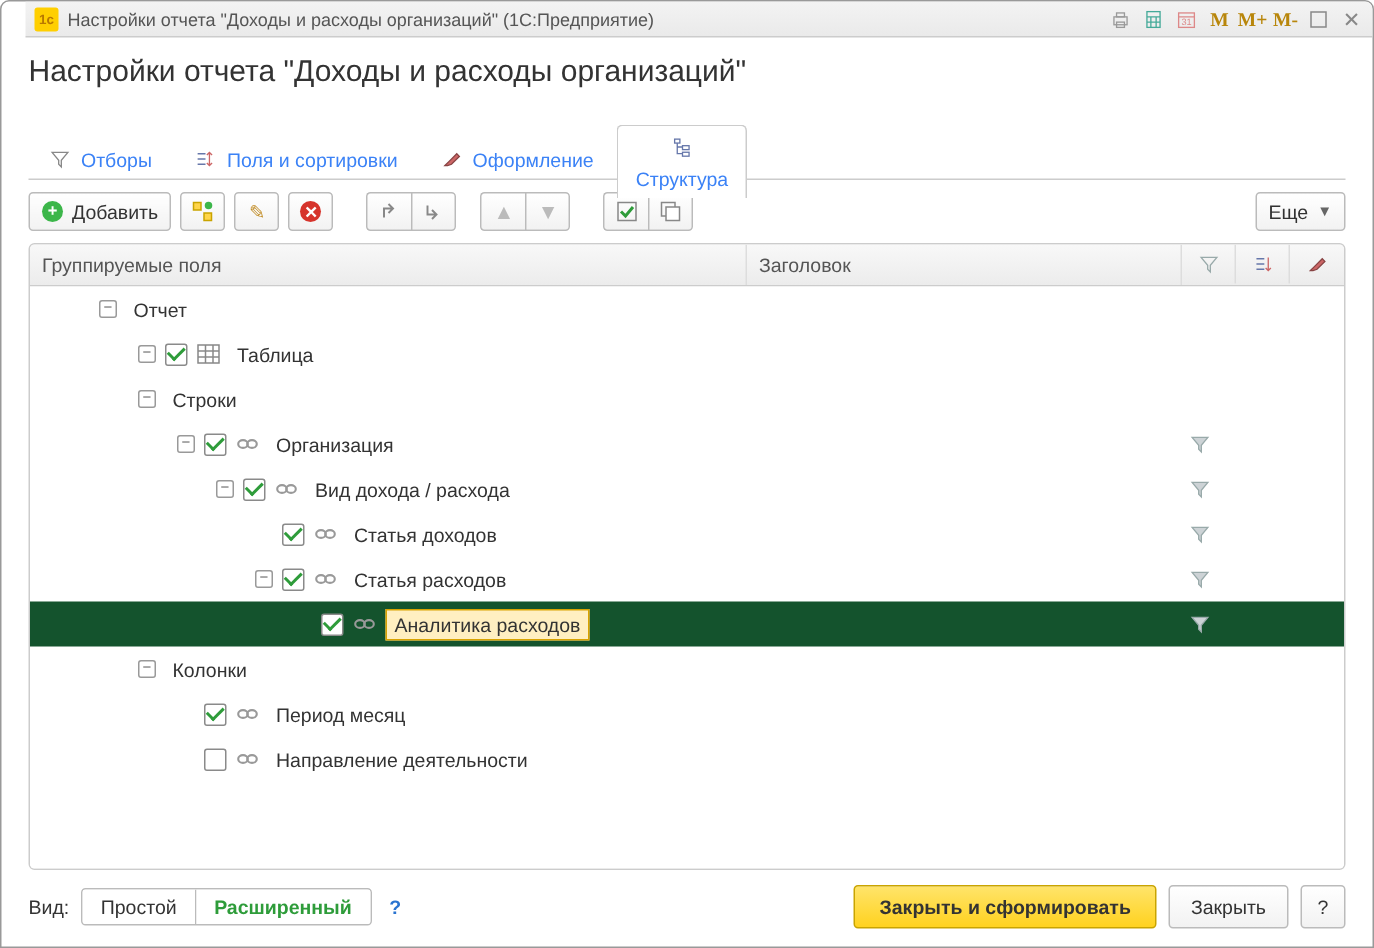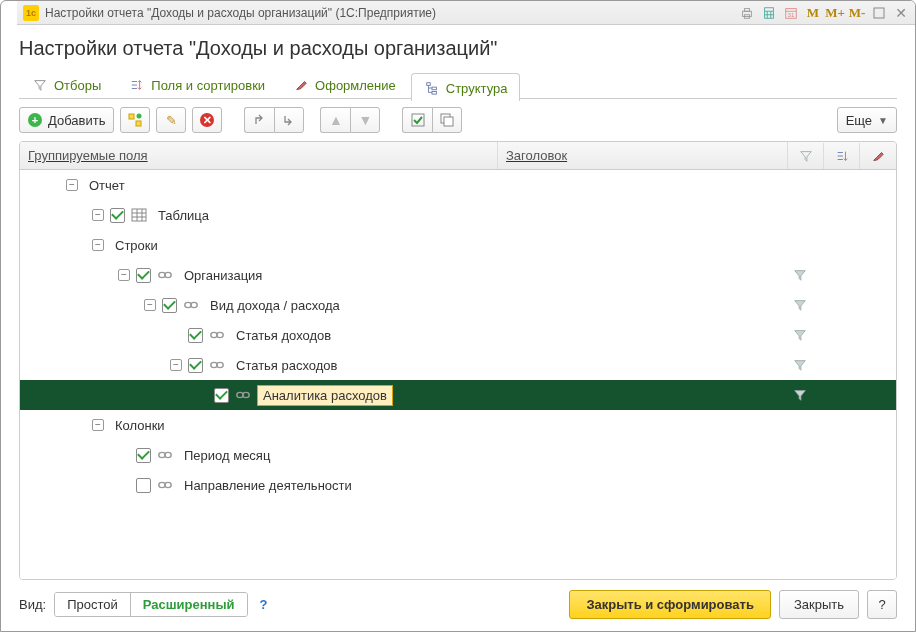--- a/index.html
+++ b/index.html
@@ -13,42 +13,42 @@
   .titlebar .right-icons { margin-left:auto; display:flex; align-items:center; gap:6px; }
   .tb-icon { width:16px; height:16px; display:flex; align-items:center; justify-content:center; font-size:12px; color:#888; cursor:pointer;}
   .tb-m { font-family:serif; font-weight:bold; color:#b8860b; font-size:13px; }
   .tb-close { font-size:14px; }
 
   
   .heading { padding:12px 18px 10px; font-size:20px; color:#333; }
 
   
   .tabbar { display:flex; border-bottom:1px solid #ccc; margin:0 18px; align-items:flex-end; }
-  .tab { padding:6px 12px 5px; border:1px solid transparent; border-bottom:none; cursor:pointer; display:flex; align-items:center; gap:6px; color:#4d7c0f; margin-right:2px; }
-  .tab.active { border-color:#ccc; background:#fff; position:relative; top:3px; border-radius:4px 4px 0 0; }
+  .tab { padding:6px 12px 5px; border:1px solid transparent; border-bottom:none; cursor:pointer; display:flex; align-items:center; gap:6px; color:#3b82f6; margin-right:2px; }
+  .tab.active { border-color:#ccc; background:#fff; position:relative; top:13px; border-radius:4px 4px 0 0;flex-direction:column; }
   .tab-icon { width:16px; height:16px; display:inline-flex; align-items:center; justify-content:center; }
 
   
   .toolbar { display:flex; padding:8px 18px; gap:6px; align-items:center; }
   .btn { border:1px solid #bbb; border-radius:3px; background:linear-gradient(#fff,#f2f2f2); padding:4px 8px; height:26px; display:flex; align-items:center; gap:6px; cursor:pointer; font-size:13px; color:#333; }
   .btn.icononly { padding:4px 6px; width:30px; justify-content:center; }
   .btn-group { display:flex; }
   .btn-group .btn { border-radius:0; border-right:none; }
   .btn-group .btn:first-child { border-radius:3px 0 0 3px; }
   .btn-group .btn:last-child { border-radius:0 3px 3px 0; border-right:1px solid #bbb; }
   .toolbar-spacer { flex:1; }
   .circle-green { width:14px; height:14px; border-radius:50%; background:#3cb64a; display:flex; align-items:center; justify-content:center; color:#fff; font-size:11px; font-weight:bold; }
   .circle-red { width:14px; height:14px; border-radius:50%; background:#d6342c; display:flex; align-items:center; justify-content:center; color:#fff; font-size:11px; font-weight:bold; }
   .pencil { color:#c28e29; font-size:13px; }
   .arrow-gray { color:#bbb; font-size:14px; }
   .small-svg { width:16px; height:16px; }
 
   
   .table-wrap { margin:0 18px; border:1px solid #ccc; border-radius:4px; overflow:hidden; flex:1; display:flex; flex-direction:column; }
-  .thead { display:flex; background:linear-gradient(#f8f8f8,#ececec); border-bottom:1px solid #ccc; height:28px; align-items:flex-end;text-decoration:underline; }
+  .thead { display:flex; background:linear-gradient(#f8f8f8,#ececec); border-bottom:1px solid #ccc; height:28px; align-items:flex-start; }
   .th { padding:6px 8px; color:#555; border-right:1px solid #ddd; display:flex; align-items:center; }
   .th-fields { flex:1; }
   .th-title { width:290px; }
   .th-icon { width:36px; justify-content:center; cursor:pointer; }
   .th-icon:last-child { border-right:none; }
 
   
   .tbody { flex:1; overflow:auto; background:#fff; }
   .row { display:flex; align-items:center; height:30px; padding-right:6px; }
   .row.selected { background:#14532d; }

